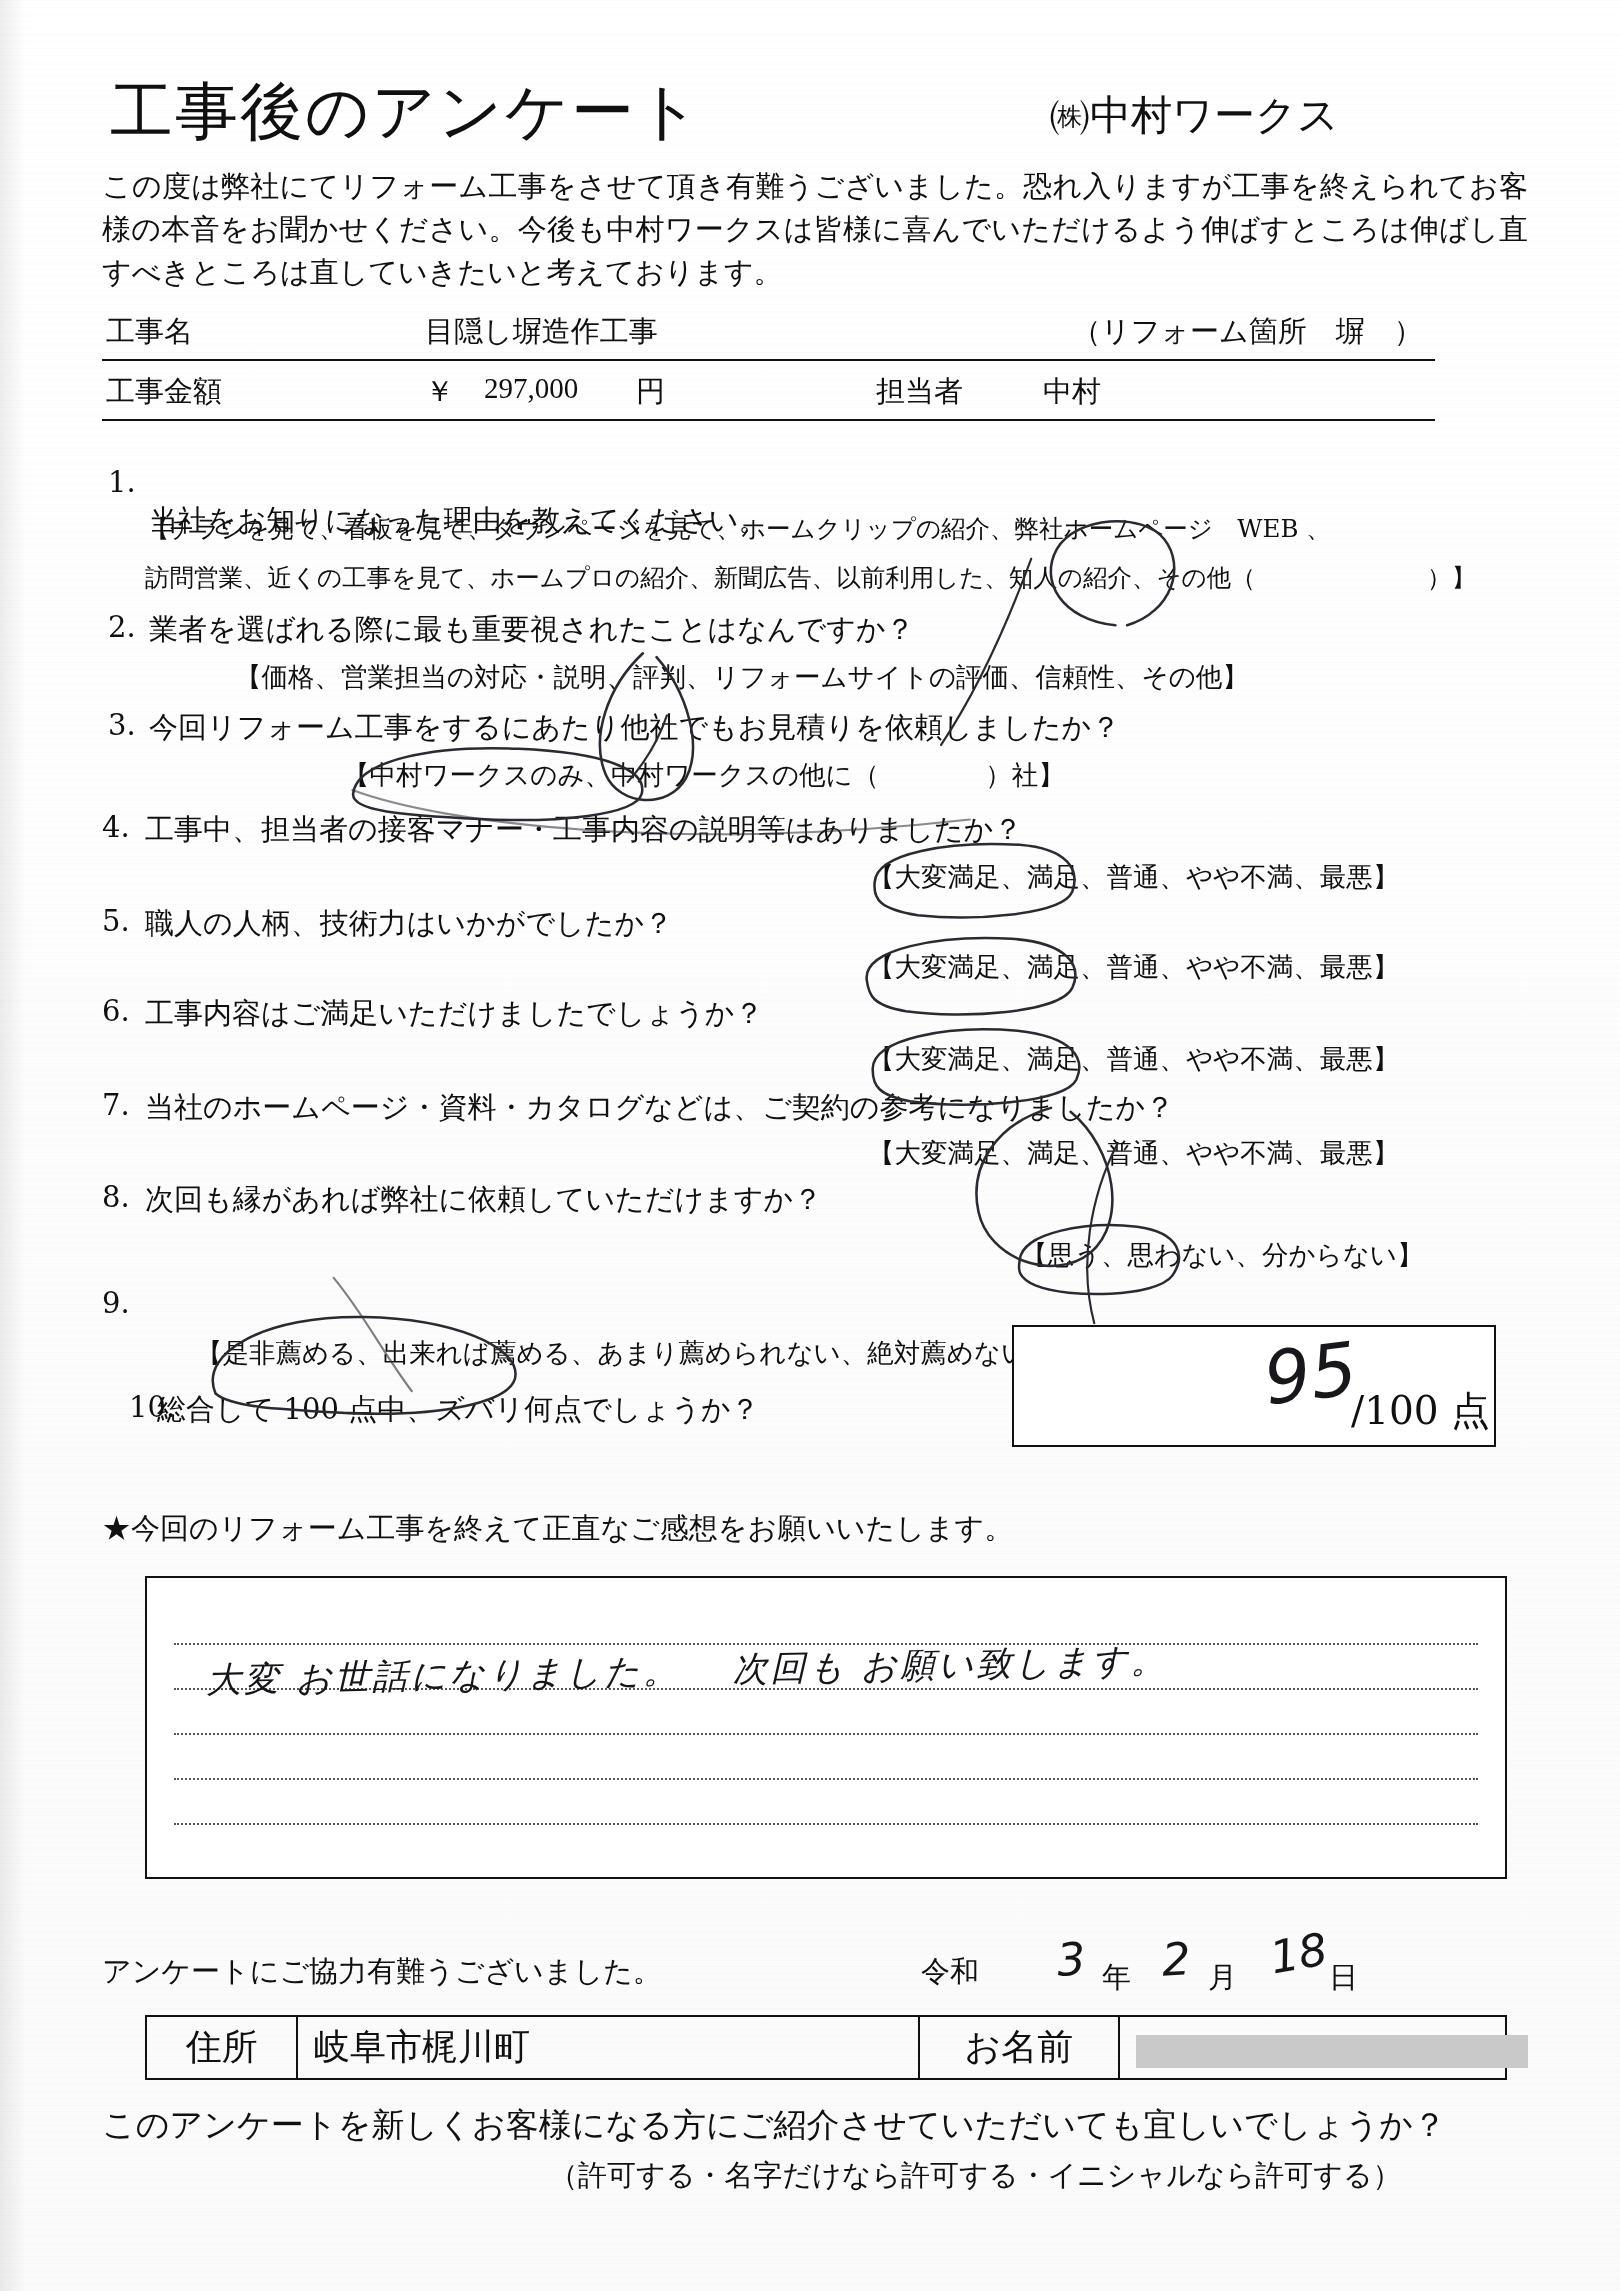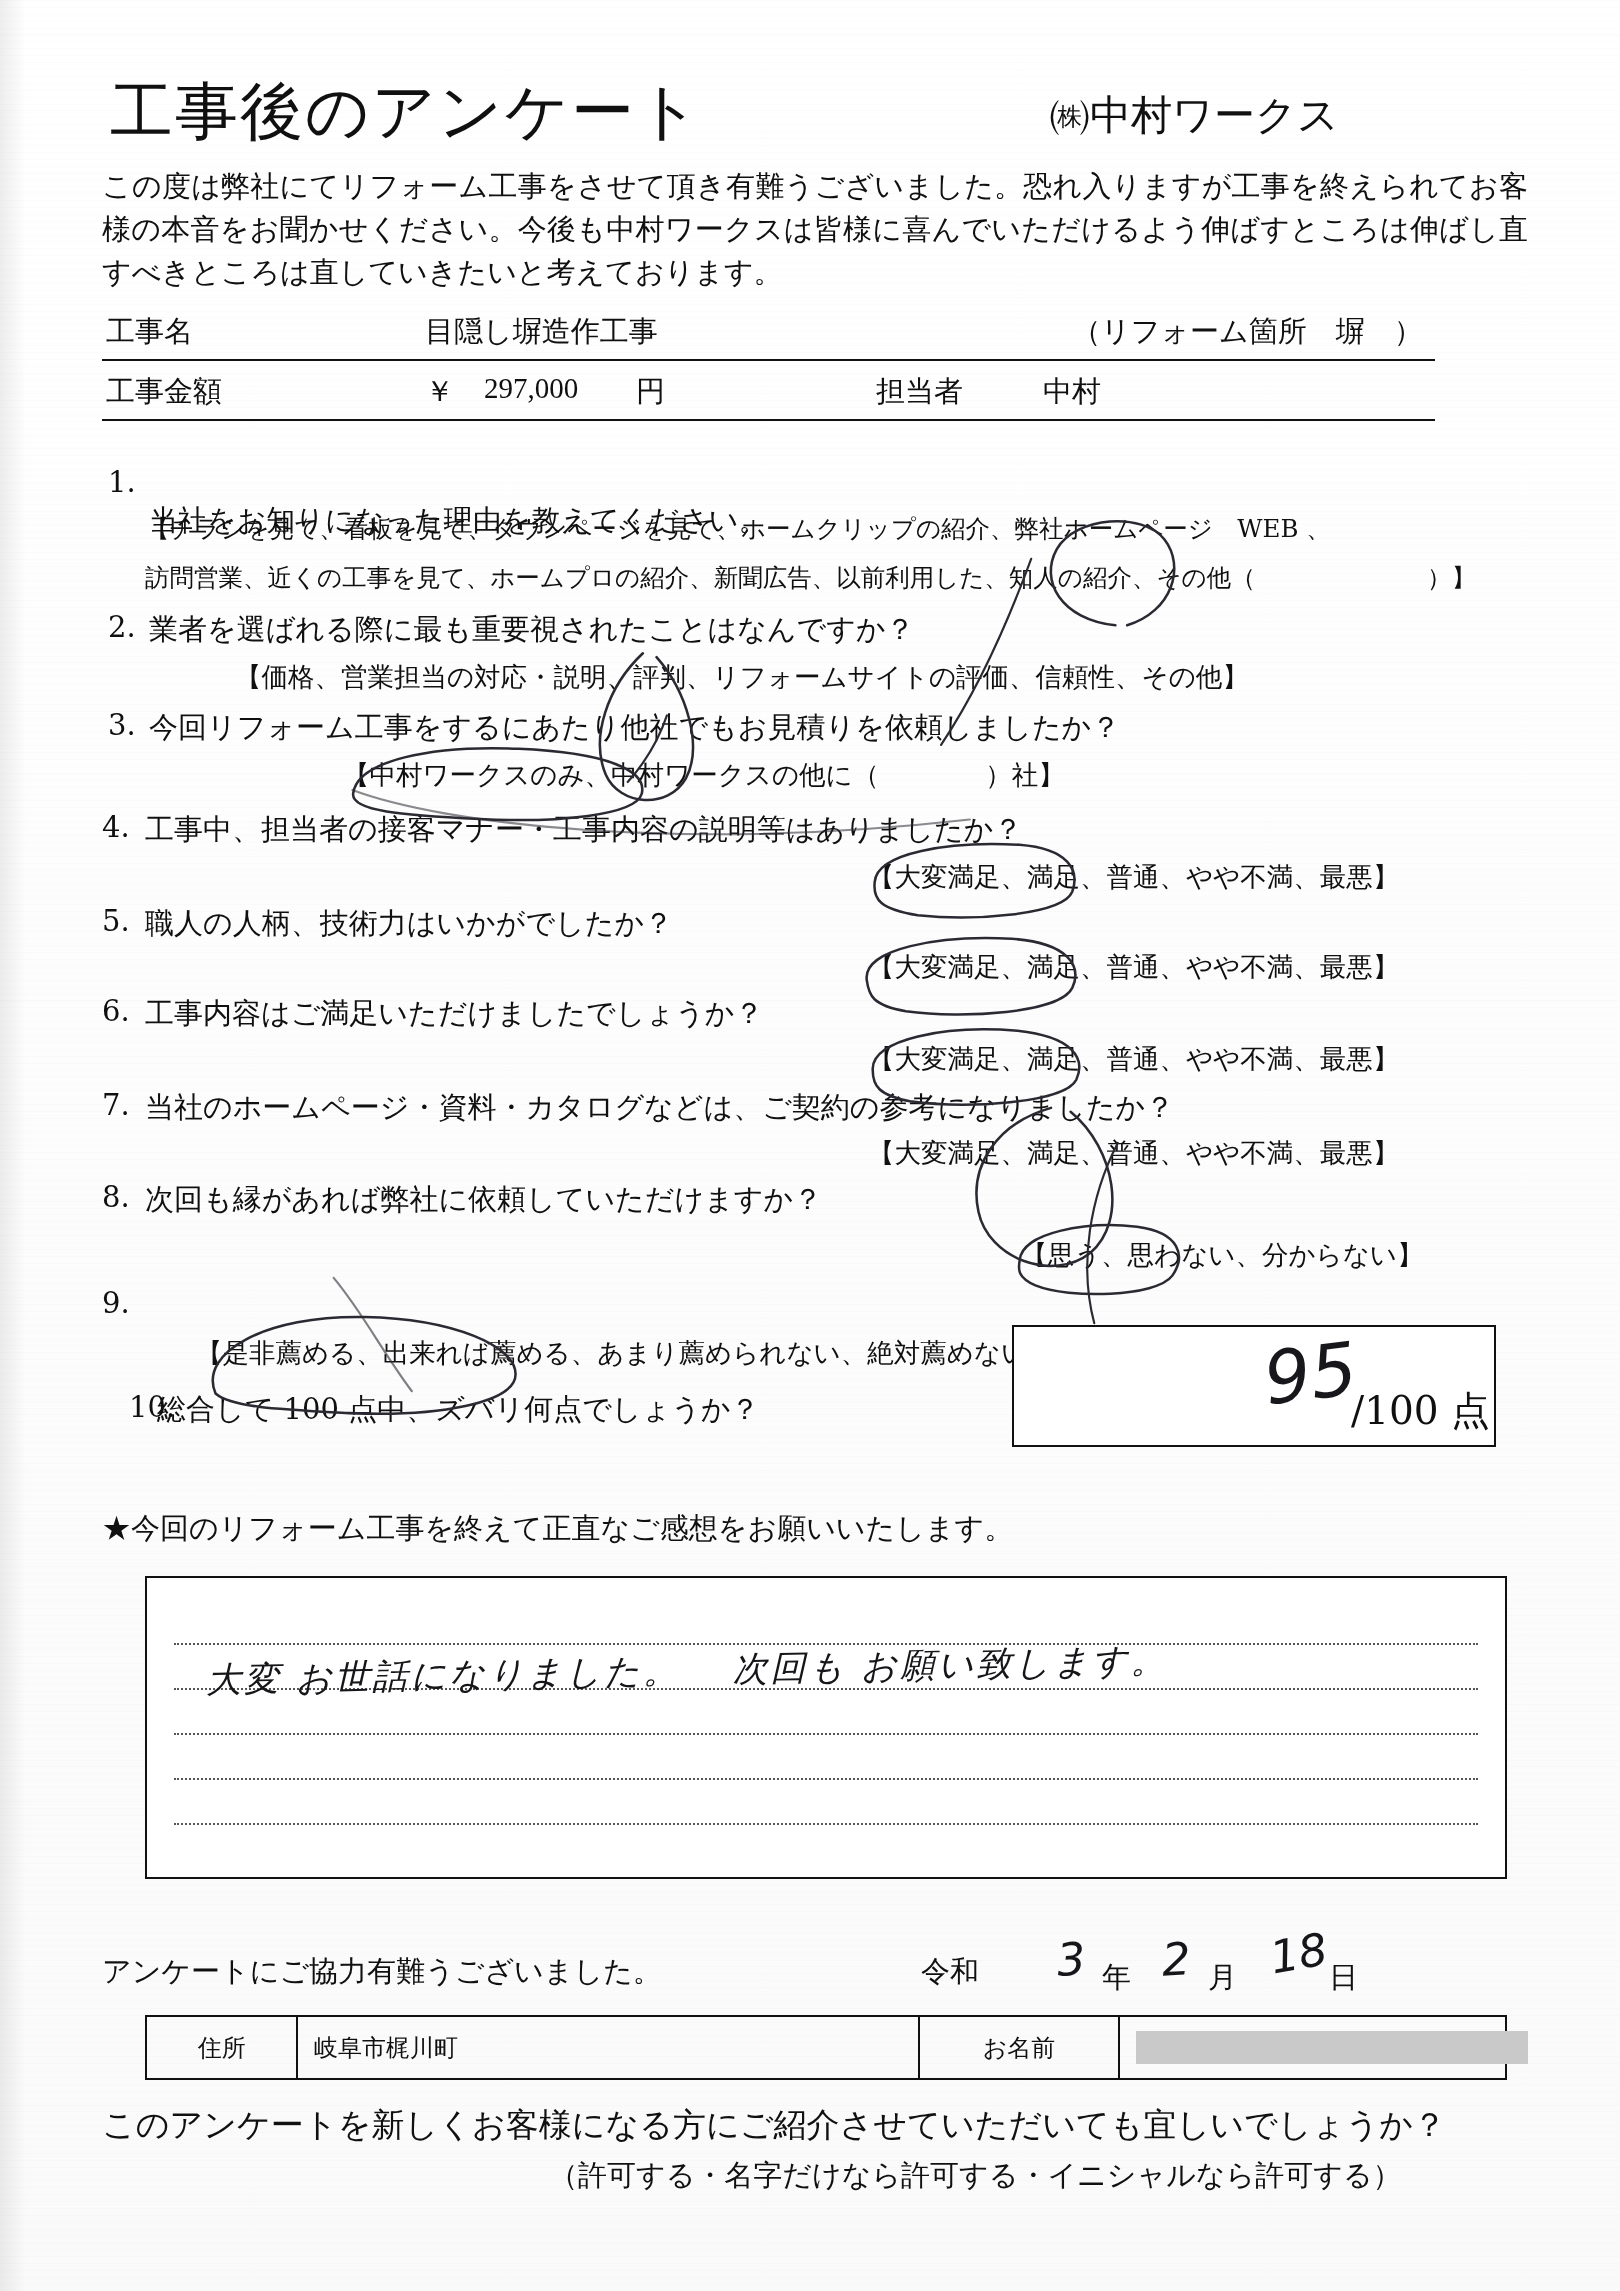--- a/index.html
+++ b/index.html
@@ -102,21 +102,21 @@
     position:absolute;font-family:"DejaVu Sans",sans-serif;font-style:italic;
     font-size:45px;color:#16161a;
   }
   .date-kanji{position:absolute;font-size:29px;}
 
   table.addr{
     position:absolute;left:145px;top:2015px;width:1362px;
     border-collapse:collapse;table-layout:fixed;
   }
   table.addr td{
-    border:2px solid #111;height:61px;font-size:24px;
+    border:2px solid #111;height:61px;font-size:36px;
     padding:0 15.7px;vertical-align:middle;
   }
   .c-lbl{width:118px;text-align:center;}
   .c-addr{width:588px;}
   .c-nlbl{width:167px;text-align:center;}
   .redact{
     display:inline-block;width:392px;height:33px;
     background:#c9c9c9;vertical-align:middle;
   }
   .finalq{position:absolute;left:102px;top:2103px;font-size:33px;white-space:nowrap;}

